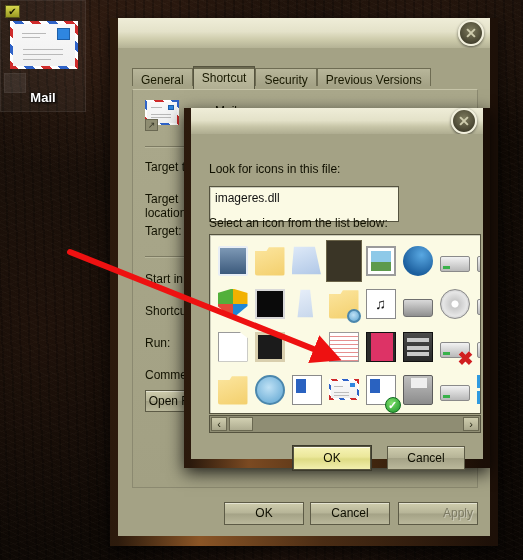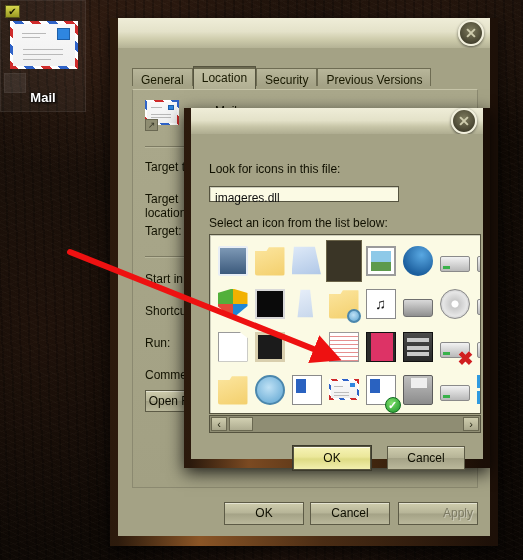--- a/index.html
+++ b/index.html
@@ -189,21 +189,21 @@
     box-shadow: 0 5px 16px rgba(0,0,0,0.8);
   }
   #icon-titlebar {
     position: absolute; left: 0; top: 0; right: 0; height: 26px;
     background: linear-gradient(180deg,#efedd8 0%, #e3e1c8 48%, #c7c5a7 72%, #aeac90 100%);
   }
   #icon-body { position: absolute; left: 0; top: 26px; right: 0; bottom: 0; background:#a4a285; }
 
   .lbl { position: absolute; font-size: 12px; color: #101000; }
   #file-input {
-    position: absolute; left: 18px; top: 52px; width: 190px; height: 16px;
+    position: absolute; left: 18px; top: 52px; width: 190px; height: 36px;
     background: #fbfae4; border: 1px solid #55533f;
     font-size: 12px; color: #111; padding: 4px 5px; line-height: 15px;
     box-shadow: inset 1px 1px 0 rgba(0,0,0,0.18);
   }
   #browse-btn {
     position: absolute; left: 216px; top: 52px; width: 74px; height: 24px; line-height: 22px;
   }
   #icon-list {
     position: absolute; left: 18px; top: 100px; width: 272px; height: 180px;
     background: #fbfae4; border: 1px solid #55533f;
@@ -316,21 +316,21 @@
 <div id="props-window">
 
   <div id="props-titlebar">
     <div class="close-circle" style="right:6px; top:2px;"></div>
   </div>
 
   <div id="props-body">
 
     <div id="tabstrip">
       <div class="tab"><span>General</span></div>
-      <div class="tab active"><span>Location</span></div>
+      <div class="tab active"><span>Shortcut</span></div>
       <div class="tab"><span>Security</span></div>
       <div class="tab"><span>Previous Versions</span></div>
     </div>
 
     <div id="tabpage">
 
       <div id="tab-header">
         <div class="hdr-env">
           <div class="envelope" style="border-width:2px;">
             <div class="ln" style="left:4px;top:5px;width:11px;"></div>

